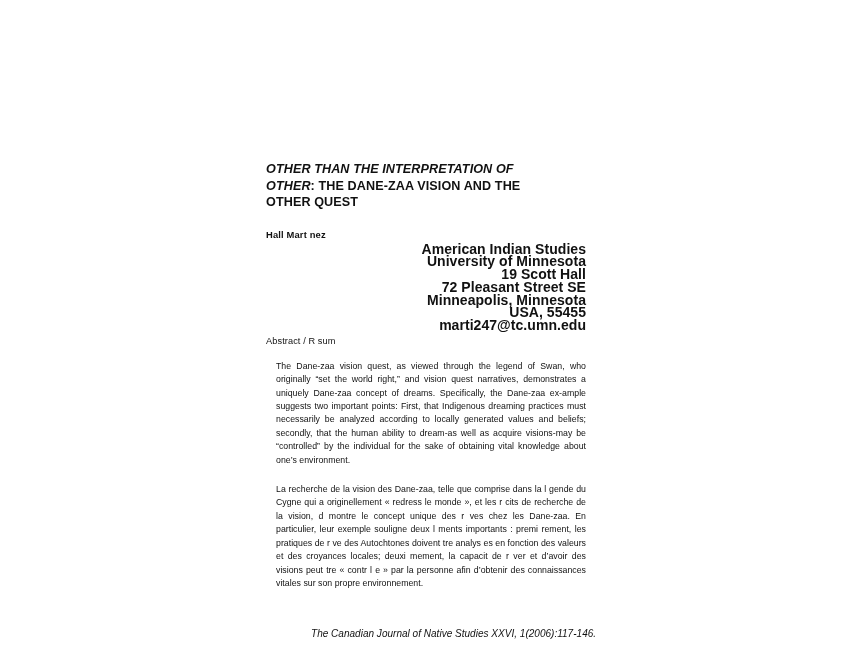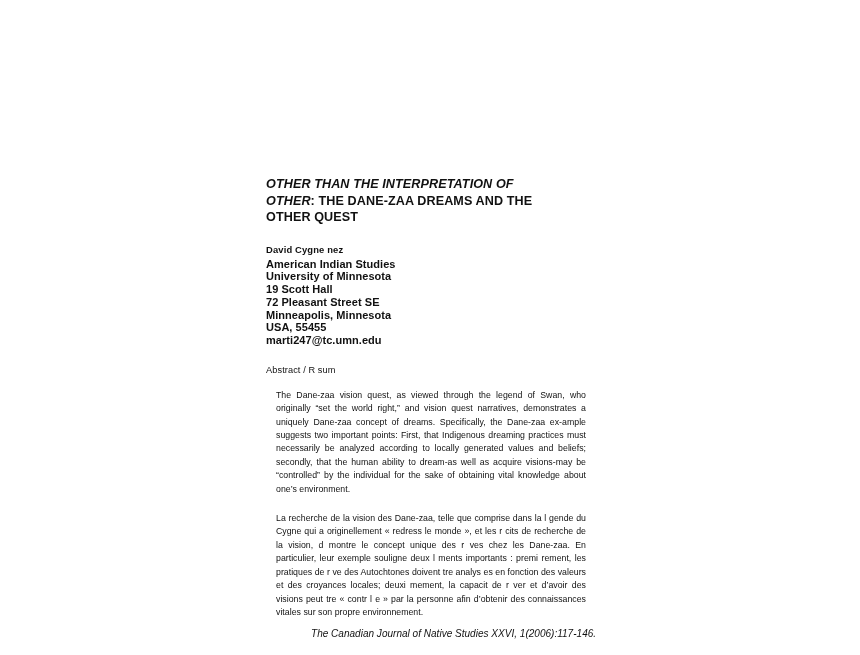--- a/index.html
+++ b/index.html
@@ -33,40 +33,41 @@
     left: 266px;
     top: 160px;
     width: 320px;
   }
   .doc-title {
     font-size: 12.6px;
     font-weight: bold;
     line-height: 16.6px;
     letter-spacing: 0.1px;
     color: #111111;
-    margin: 16px 0 18px 0;
+    margin: 1px 0 18px 0;
   }
   .doc-title .ital {
     font-style: italic;
   }
   .author {
     font-size: 9.4px;
     font-weight: bold;
     color: #111111;
     line-height: 12.8px;
     margin: 0 0 1px 0;
     letter-spacing: 0.15px;
   }
   .affil-block {
-    font-size: 11px;
+    font-size: 14px;
     font-weight: bold;
     color: #111111;
     line-height: 12.75px;
     letter-spacing: 0.05px;
-    margin: 0 0 18px 0;
+    margin: 0 0 4px 0;
+    text-align: right;
   }
   .affil-block div {
     white-space: pre;
   }
   .abstract-head {
     font-size: 9.2px;
     font-weight: normal;
     color: #111111;
     margin: 0 0 14px 0;
     letter-spacing: 0.1px;
@@ -96,23 +97,23 @@
 </style>
 </head>
 <body>
 
 <div class="page">
 
   <div class="top-banner"></div>
 
   <div class="content">
 
-    <h1 class="doc-title"><span class="ital">OTHER THAN THE INTERPRETATION OF</span><br><span class="ital">OTHER</span><span>: THE DANE-ZAA DREAMS AND THE</span><br><span>OTHER QUEST</span></h1>
+    <h1 class="doc-title"><span class="ital">OTHER THAN THE INTERPRETATION OF</span><br><span class="ital">OTHER</span><span>: THE DANE-ZAA VISION AND THE</span><br><span>OTHER QUEST</span></h1>
 
-    <div class="author">David Cygne nez</div>
+    <div class="author">Hall Mart nez</div>
 
     <div class="affil-block">
       <div>American Indian Studies</div>
       <div>University of Minnesota</div>
       <div>19 Scott Hall</div>
       <div>72 Pleasant Street SE</div>
       <div>Minneapolis, Minnesota</div>
       <div>USA, 55455</div>
       <div>marti247@tc.umn.edu</div>
     </div>

